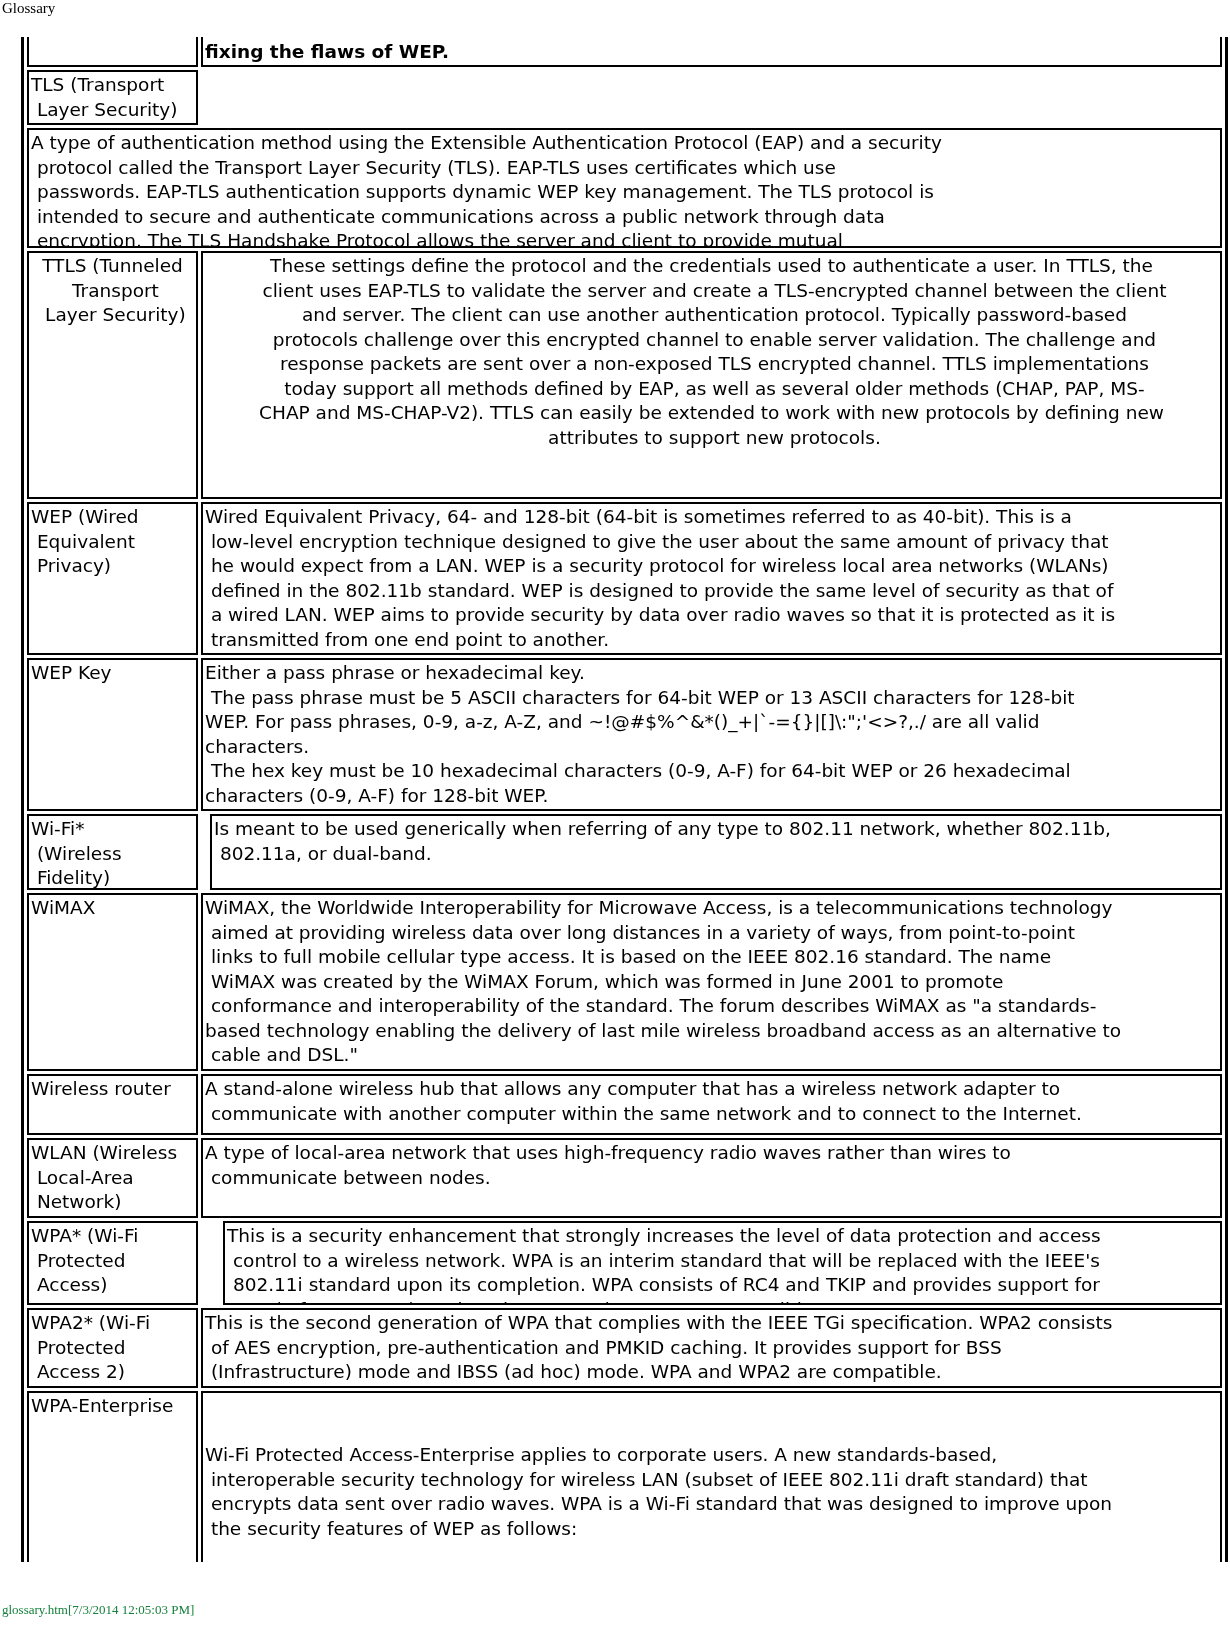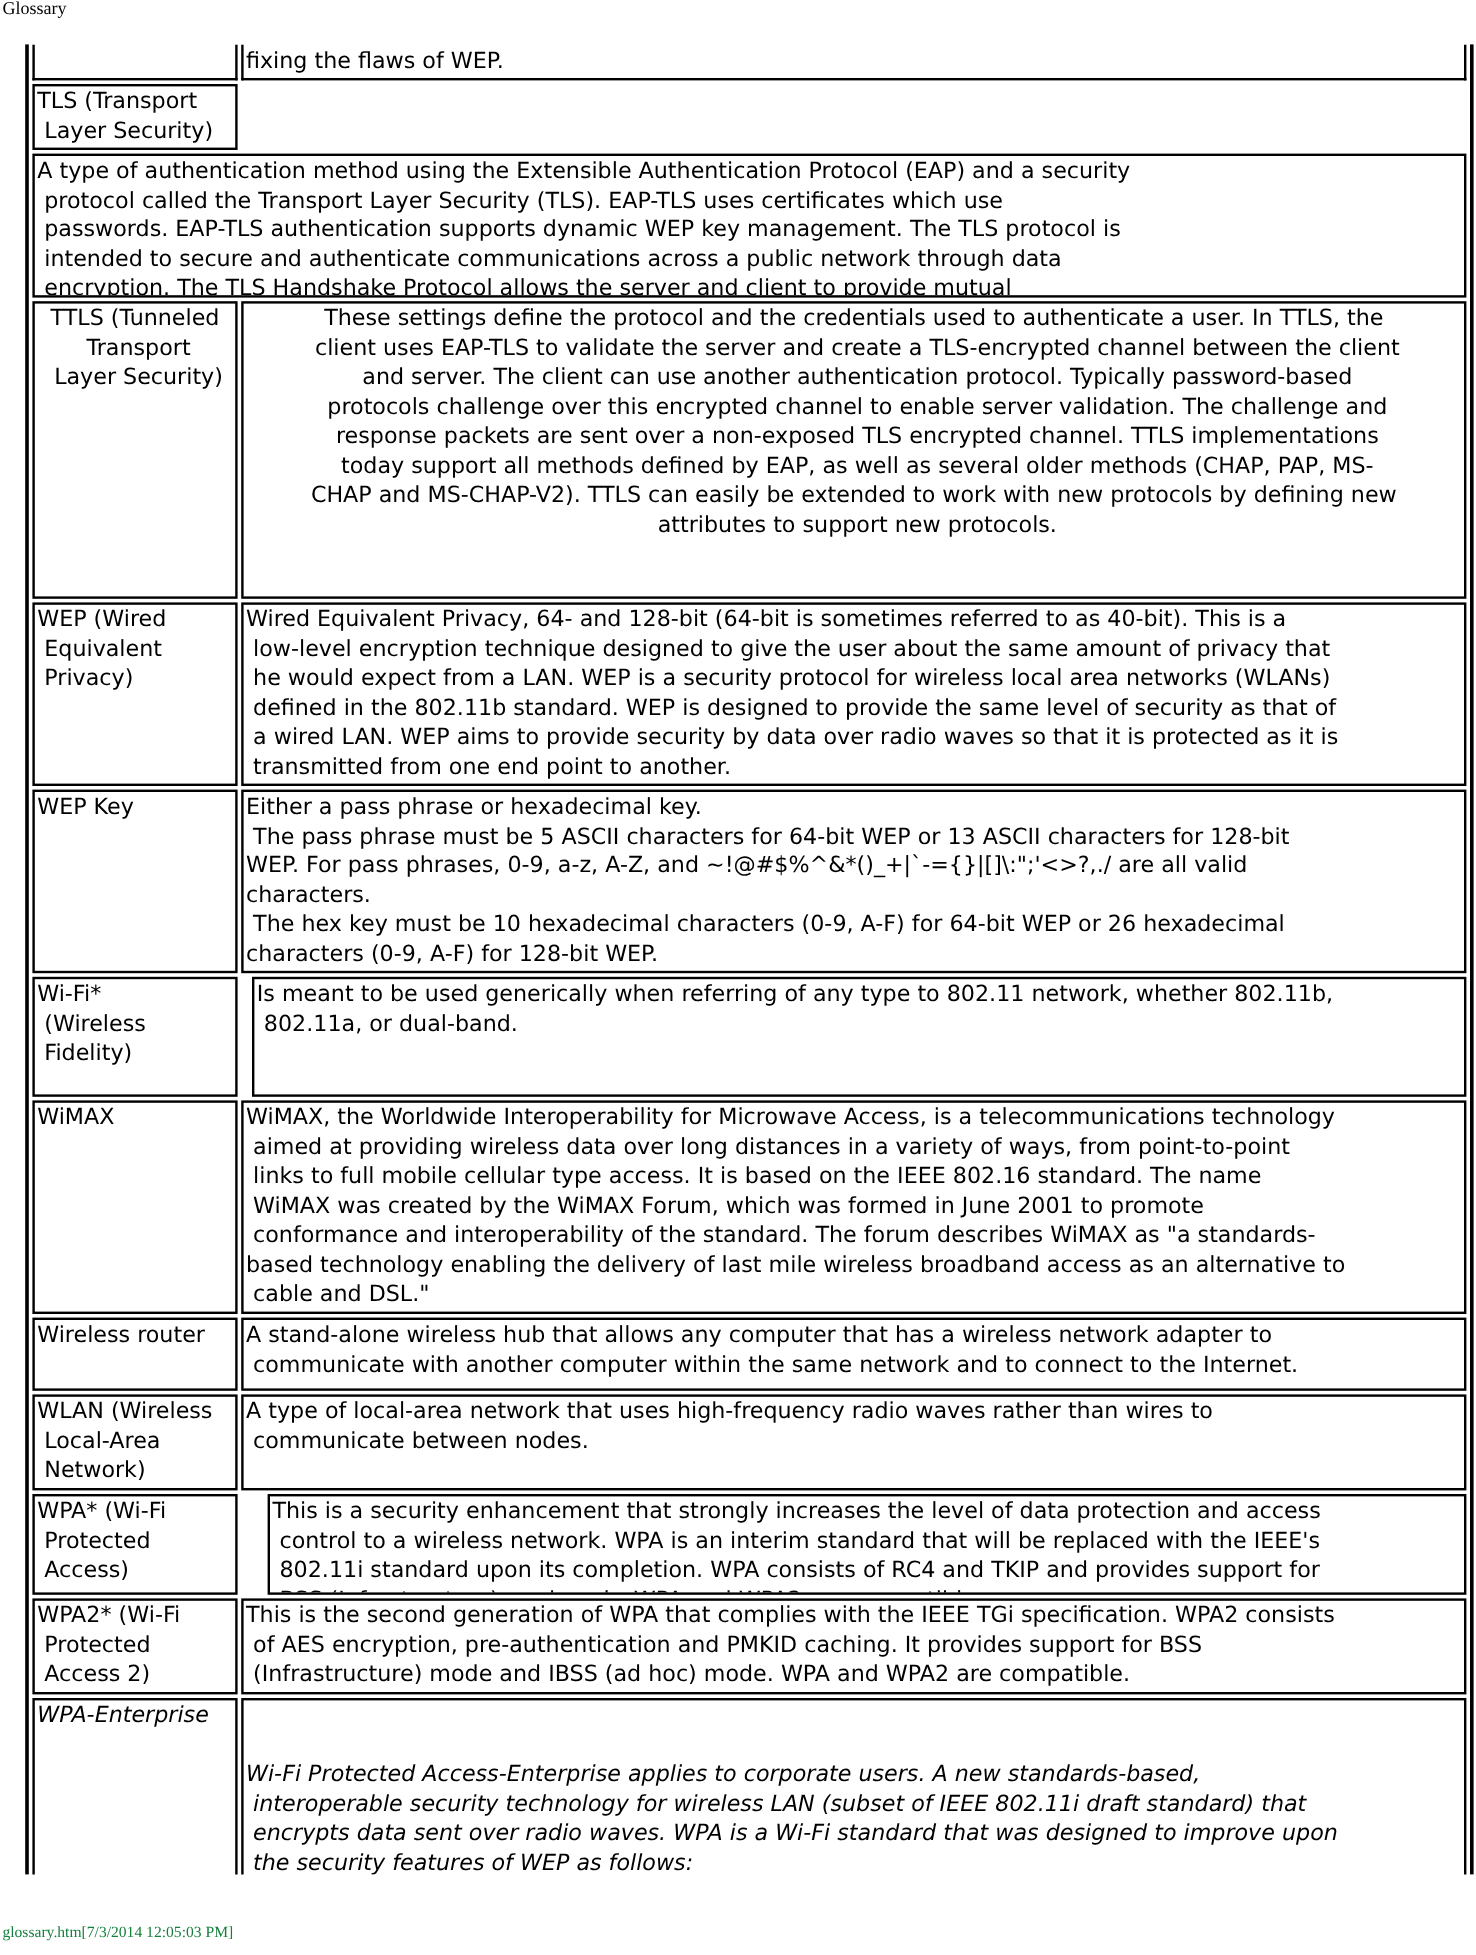--- a/index.html
+++ b/index.html
@@ -56,34 +56,34 @@
     font-size: 18.5px;
     line-height: 24.5px;
     white-space: pre-wrap;
     overflow: hidden;
     background: #ffffff;
   }
   .term { width: 171px; flex: none; }
   .def  { flex: 1; }
   
   .r0 .cell { border-top: none; }
-  .r0 .cell { padding-top: 3px; }
+  .r0 .cell { padding-top: 3px; font-weight: bold; }
   
   .r0  { height: 30px;  }
   .r1  { height: 178px; flex-direction: column; }
   .r2  { height: 248px; text-align: center; }
   .r3  { height: 153px; }
   .r4  { height: 153px; }
-  .r5  { height: 100px; gap: 12px; }
+  .r5  { height: 76px; gap: 12px; }
   .r6  { height: 178px; }
   .r7  { height: 61px;  }
   .r8  { height: 80px;  }
   .r9  { height: 84px; gap: 25px; }
   .r10 { height: 80px;  }
-  .r11 { height: 200px; font-style: italic; }
+  .r11 { height: 200px; }
 </style>
 </head>
 <body>
 
 <div class="page-header">Glossary</div>
 
 <div class="glossary-table">
 
   <div class="trow r0">
     <div class="cell term"></div>

